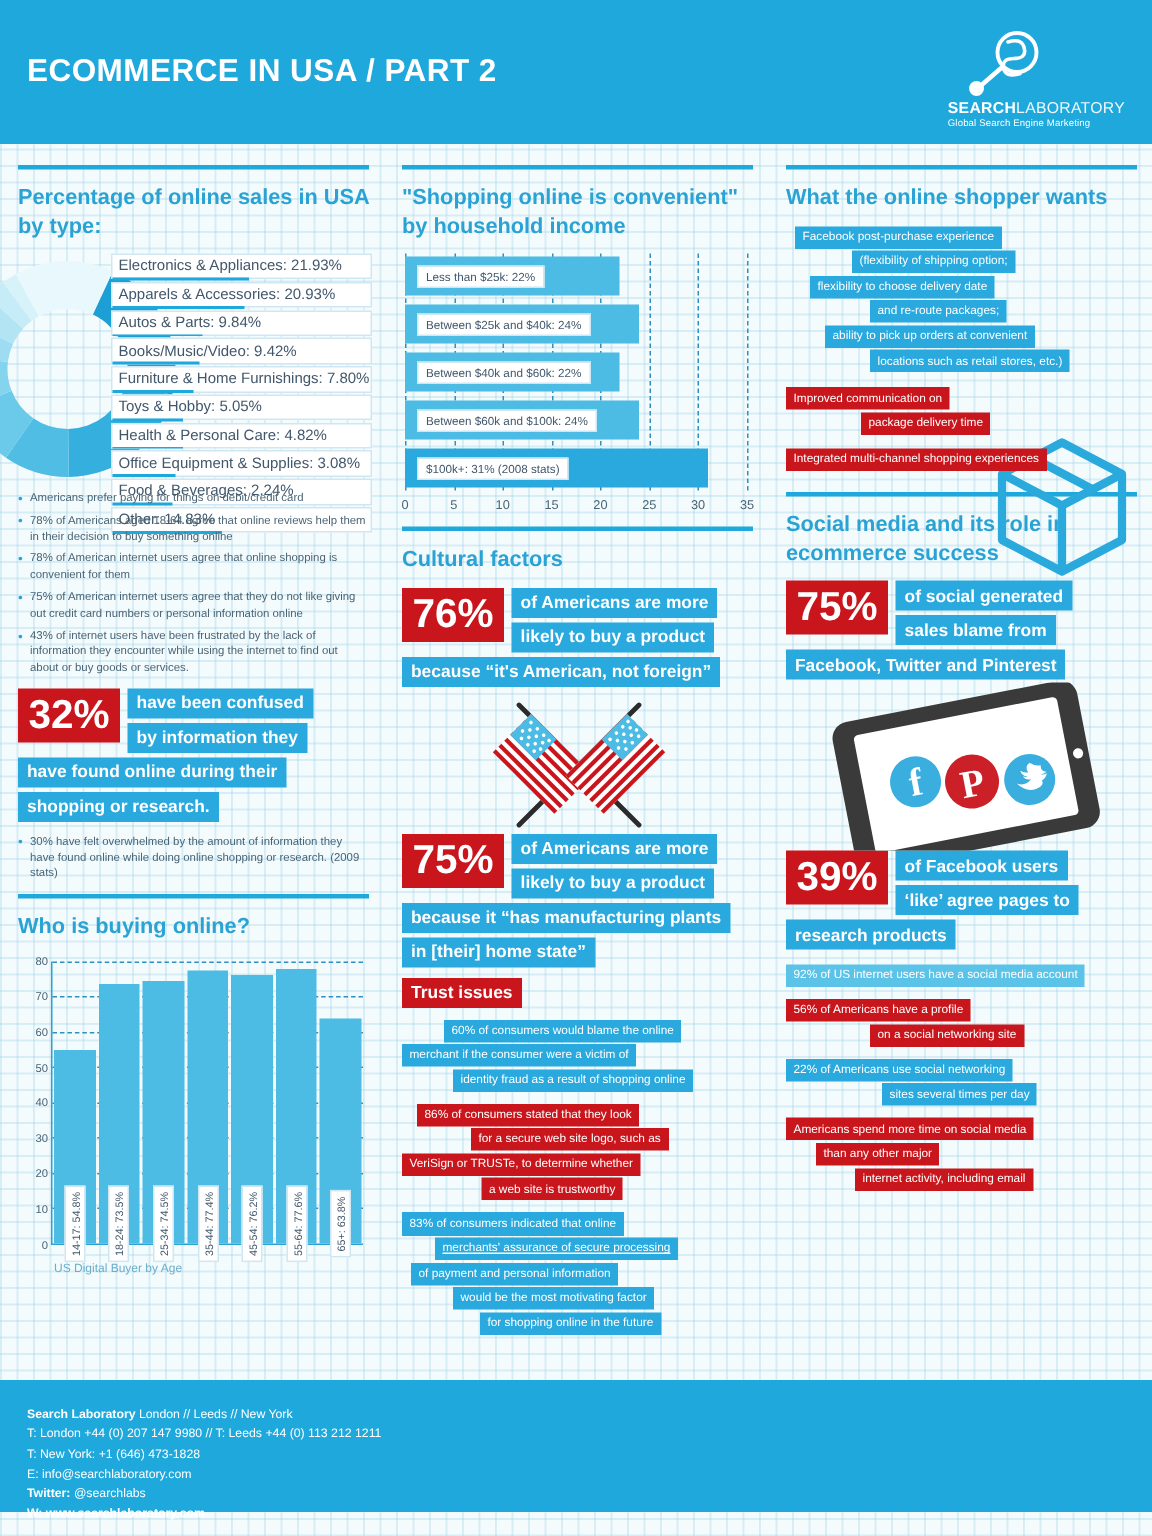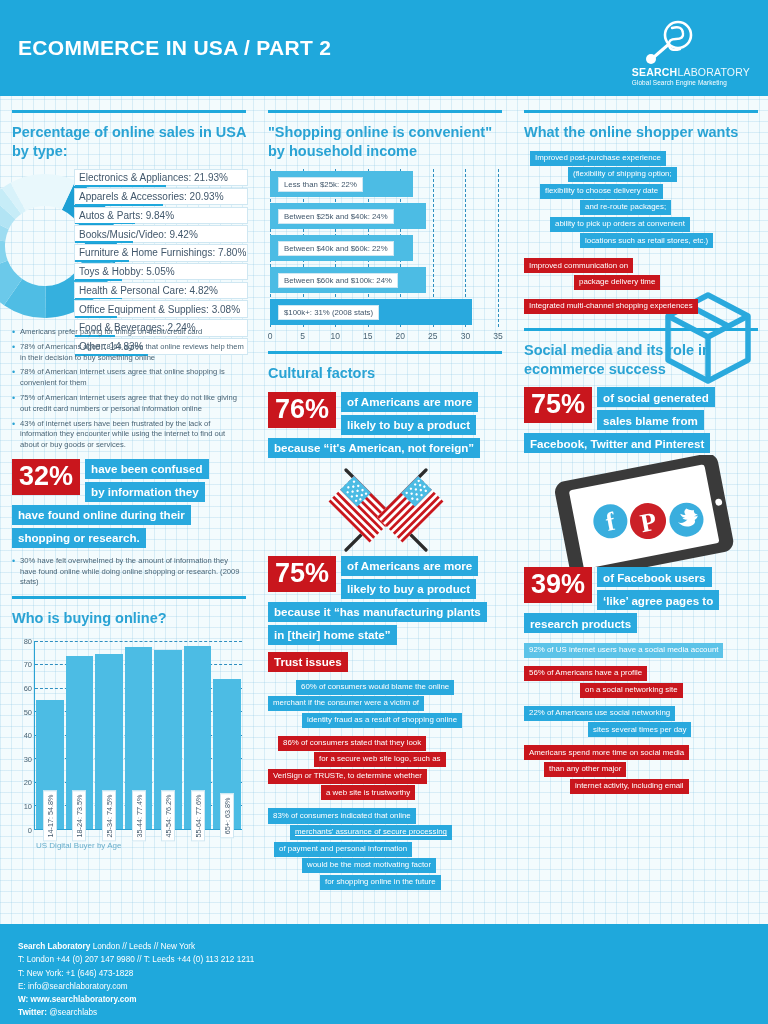--- a/index.html
+++ b/index.html
@@ -112,21 +112,21 @@
   .stagger .line {
     background: #29a9de; color: #fff; font-size: 7.9px; padding: 3.2px 5px;
     display: block; width: fit-content; line-height: 1.1; margin-bottom: 1.5px;
   }
   .stagger.red .line { background: #c9161d; }
   .stagger.pale .line { background: #5cc3e8; }
   
   .flags { height: 92px; position: relative; margin: 4px 0 2px; }
   
   .footer {
-    position: absolute; bottom: 0; left: 0; width: 768px; height: 100px;
+    position: absolute; bottom: 16px; left: 0; width: 768px; height: 88px;
     background: #1fa8dc; color: #fff; padding: 16px 18px;
   }
   .footer .f-line { font-size: 8.2px; line-height: 1.62; }
   .footer .f-bold { font-weight: bold; }
   .tablet { position: relative; height: 112px; margin-top: 2px; }
   .box-illo { position: absolute; right: 2px; top: 138px; }
 </style>
 </head>
 <body>
 
@@ -427,21 +427,21 @@
           <svg width="96" height="98" viewBox="0 0 96 98">
             <g fill="none" stroke="#2aa9dd" stroke-width="5.5" stroke-linejoin="round">
               <path d="M48 6 L88 27 L88 71 L48 92 L8 71 L8 27 Z"></path>
               <path d="M8 27 L48 48 L88 27"></path>
               <path d="M48 48 L48 92"></path>
               <path d="M28 16 L68 37"></path>
             </g>
           </svg>
         </div>
         <div class="stagger" id="wants1" style="position:relative;z-index:2">
-            <span class="line" style="margin-left: 6px;">Improved post-purchase experience</span>
+            <span class="line" style="margin-left: 6px;">Facebook post-purchase experience</span>
             <span class="line" style="margin-left: 44px;">(flexibility of shipping option;</span>
             <span class="line" style="margin-left: 16px;">flexibility to choose delivery date</span>
             <span class="line" style="margin-left: 56px;">and re-route packages;</span>
             <span class="line" style="margin-left: 26px;">ability to pick up orders at convenient</span>
             <span class="line" style="margin-left: 56px;">locations such as retail stores, etc.)</span>
           </div>
         <div class="stagger red" id="wants2" style="position:relative;z-index:2;margin-top:10px">
             <span class="line" style="margin-left: 0px;">Improved communication on</span>
             <span class="line" style="margin-left: 50px;">package delivery time</span>
           </div>
@@ -511,19 +511,19 @@
   </div>
 
   <div class="footer">
     <div class="f-line">
       <span class="f-bold">Search Laboratory</span>
       <span>London // Leeds // New York</span>
     </div>
     <div class="f-line">T: London +44 (0) 207 147 9980 // T: Leeds +44 (0) 113 212 1211</div>
     <div class="f-line">T: New York: +1 (646) 473-1828</div>
     <div class="f-line">E: info@searchlaboratory.com</div>
-    <div class="f-line f-bold">W: www.searchlaboratory.com</div>
     <div class="f-line">
       <span class="f-bold">Twitter:</span>
       <span>@searchlabs</span>
     </div>
+    <div class="f-line f-bold">W: www.searchlaboratory.com</div>
   </div>
 </div>
 
 </body></html>

